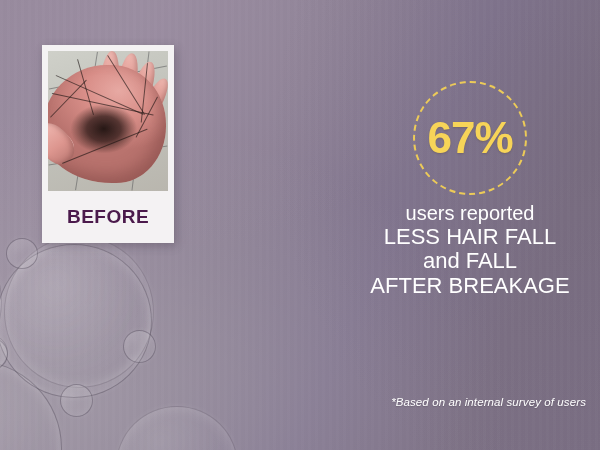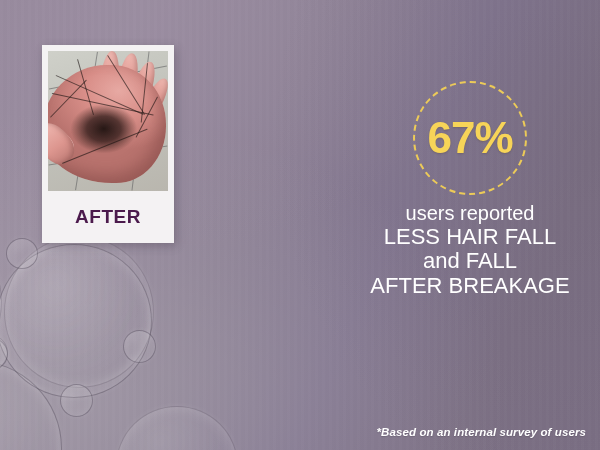--- a/index.html
+++ b/index.html
@@ -208,24 +208,24 @@
   .claim .l1 { font-size: 20px; }
   .claim .l2 { font-size: 22px; }
   .claim .l3 { font-size: 22px; }
   .claim .l4 { font-size: 22px; }
   .claim .l5 { font-size: 20px; }
   .claim div { white-space: nowrap; }
 
   .footnote {
     position: absolute;
     right: 14px;
-    bottom: 12px;
+    bottom: 42px;
     font-size: 11.5px;
     font-style: italic;
-    font-weight: bold;
+    font-weight: normal;
     color: #ffffff;
     letter-spacing: .1px;
     text-shadow: 0 1px 1px rgba(60,50,66,0.25);
   }
 </style>
 </head>
 <body>
 
 <div class="stage">
 
@@ -269,21 +269,21 @@
       <div class="hairmass"></div>
       <div class="strand" style="left:8px;top:24px;width:96px;height:1.1px;transform:rotate(24deg);"></div>
       <div class="strand" style="left:4px;top:42px;width:104px;height:1.1px;transform:rotate(12deg);"></div>
       <div class="strand" style="left:14px;top:112px;width:92px;height:1.1px;transform:rotate(-22deg);"></div>
       <div class="strand" style="left:60px;top:4px;width:70px;height:1.1px;transform:rotate(58deg);"></div>
       <div class="strand" style="left:100px;top:12px;width:60px;height:1.1px;transform:rotate(96deg);"></div>
       <div class="strand" style="left:30px;top:8px;width:58px;height:1.1px;transform:rotate(74deg);"></div>
       <div class="strand" style="left:110px;top:46px;width:46px;height:1.1px;transform:rotate(118deg);"></div>
       <div class="strand" style="left:2px;top:66px;width:52px;height:1.1px;transform:rotate(-46deg);"></div>
     </div>
-    <div class="caption">AFTER</div>
+    <div class="caption">BEFORE</div>
   </div>
 
 
   <div class="stat-block">
     <div class="badge-wrap">
       <div class="dashed-ring"></div>
       <div class="pct">67%</div>
     </div>
     <div class="claim">
       <div class="l1">users reported</div>

